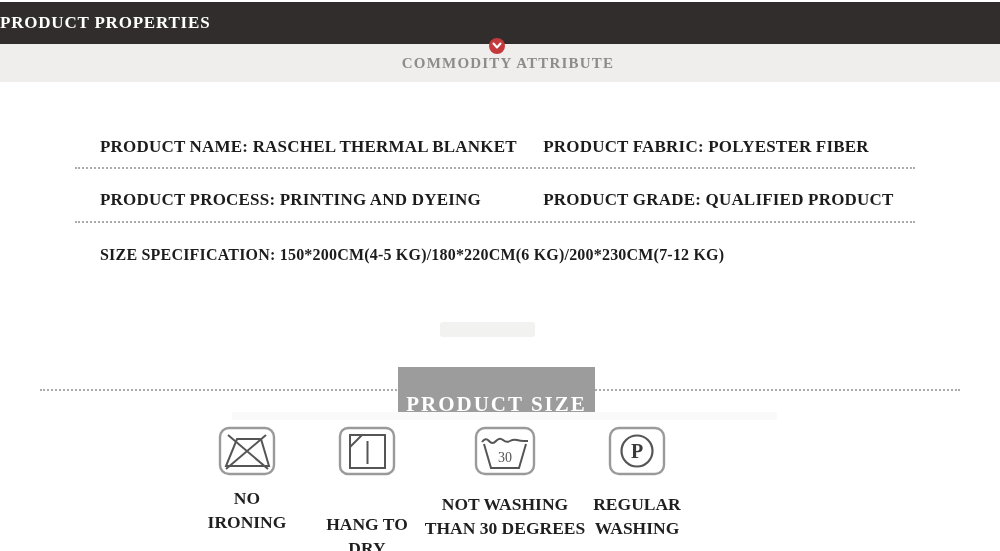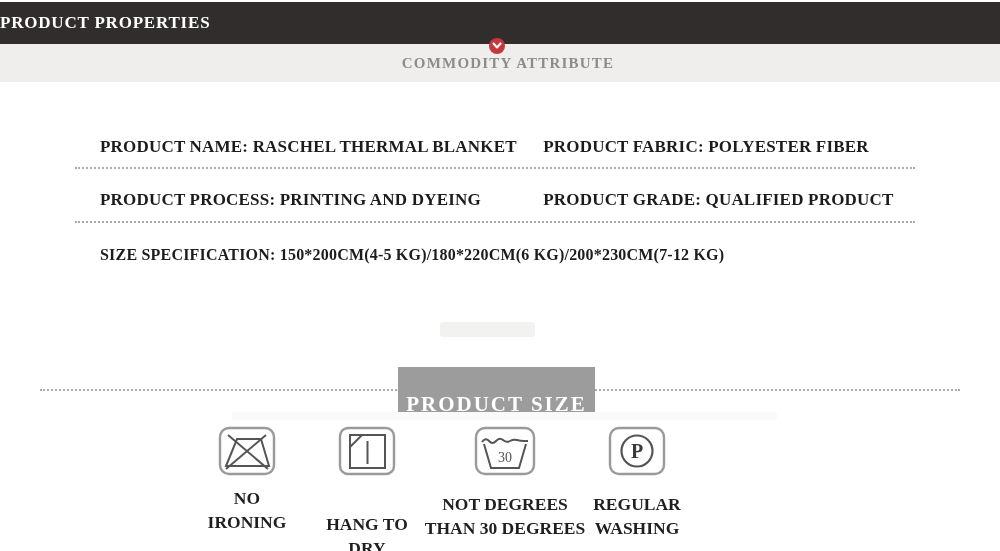--- a/index.html
+++ b/index.html
@@ -153,21 +153,21 @@
     <div class="care-col c4">
       <div class="care-icon">
         <svg width="62" height="50" viewBox="0 0 62 50">
           <rect x="2" y="2" width="58" height="46" rx="9" fill="none" stroke="#9a9a9a" stroke-width="2.4"></rect>
           <path d="M8,16 q3.5,-5 7,-1 t7,0 t7,-1 t7,1 t7,-1 t7,1 t4,0" fill="none" stroke="#555555" stroke-width="2"></path>
           <path d="M10,18 L17,42 L45,42 L52,18" fill="none" stroke="#555555" stroke-width="2"></path>
           <text x="31" y="36" text-anchor="middle" font-family="Liberation Serif, DejaVu Serif, serif" font-size="14" fill="#555555">30</text>
         </svg>
       </div>
       <div class="care-label">
-        <div>NOT DEGREES</div>
+        <div>NOT WASHING</div>
         <div>THAN 30 DEGREES</div>
       </div>
     </div>
 
     <div class="care-col c5">
       <div class="care-icon">
         <svg width="58" height="50" viewBox="0 0 58 50">
           <rect x="2" y="2" width="54" height="46" rx="9" fill="none" stroke="#9a9a9a" stroke-width="2.4"></rect>
           <circle cx="29" cy="25" r="15.5" fill="none" stroke="#555555" stroke-width="2.2"></circle>
           <text x="29" y="32" text-anchor="middle" font-family="Liberation Serif, DejaVu Serif, serif" font-size="20" font-weight="bold" fill="#3a3a3a">P</text>

